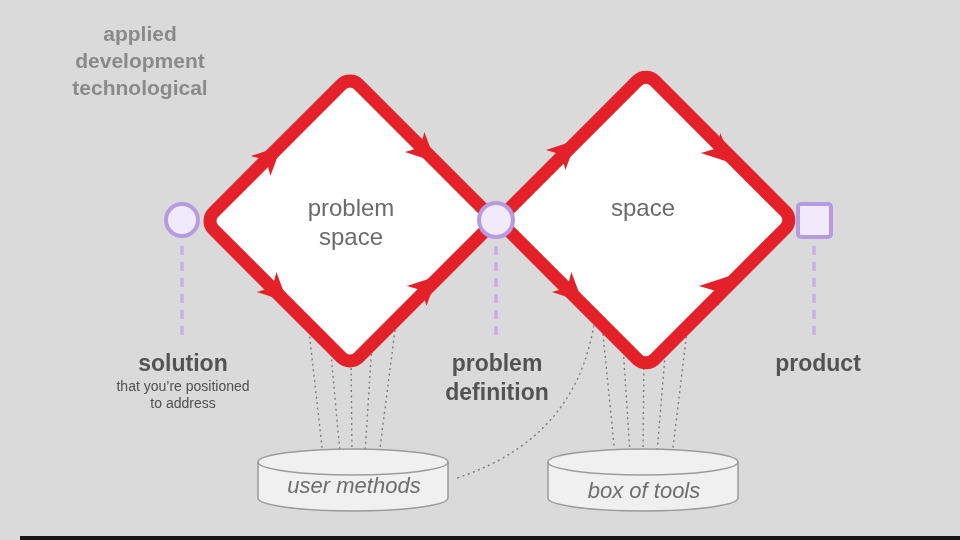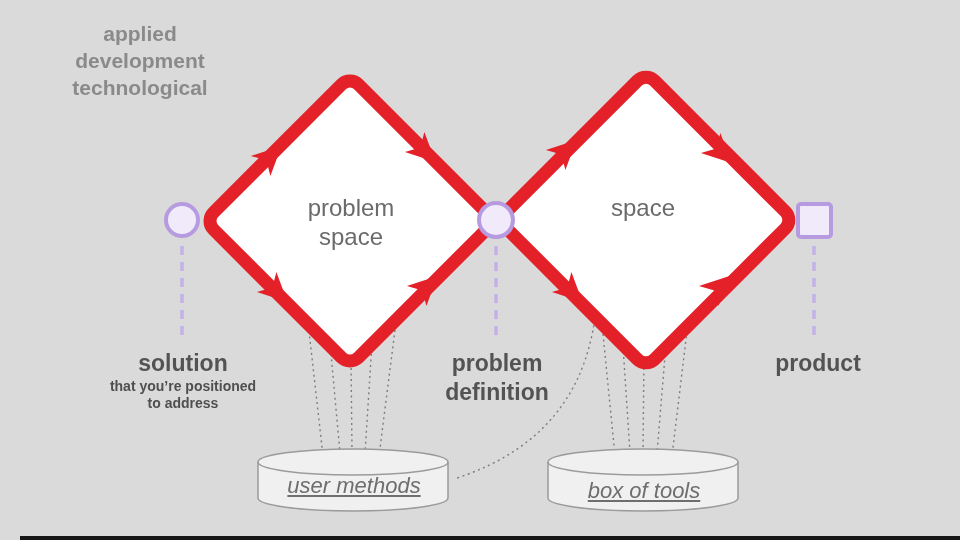--- a/index.html
+++ b/index.html
@@ -7,22 +7,22 @@
     width:960px;height:540px;position:relative;overflow:hidden;
     background:#dadada;
     font-family:"Liberation Sans","DejaVu Sans",sans-serif;
   }
   #stage{position:absolute;inset:0;width:960px;height:540px;margin-left:20px;}
   #shapes{position:absolute;left:0;top:0;}
   .txt{position:absolute;transform:translateX(-50%);text-align:center;white-space:nowrap;}
   .title{left:120px;top:20px;font-size:21px;font-weight:bold;color:#8a8a8a;line-height:27px;}
   .diamond-label{font-size:24px;color:#6b6b6b;line-height:29px;top:193px;}
   .milestone{top:349px;font-size:23px;font-weight:bold;color:#535353;line-height:29px;}
-  .milestone .sub{font-size:14px;font-weight:bold;color:#4f4f4f;line-height:17px;}
-  .cyl-label{font-size:22px;font-style:italic;color:#6e6e6e;text-decoration:underline;}
+  .milestone .sub{font-size:14px;font-weight:normal;color:#4f4f4f;line-height:17px;}
+  .cyl-label{font-size:22px;font-style:italic;color:#6e6e6e;}
   #footer-bar{position:absolute;left:0;top:536px;width:960px;height:4px;background:#161616;}
 </style>
 </head>
 <body>
 
 <div id="stage">
 
   <svg id="shapes" width="960" height="540" viewBox="0 0 960 540">
 
     <g stroke="#7d7d7d" stroke-width="1.4" stroke-dasharray="2 3.5" fill="none">

